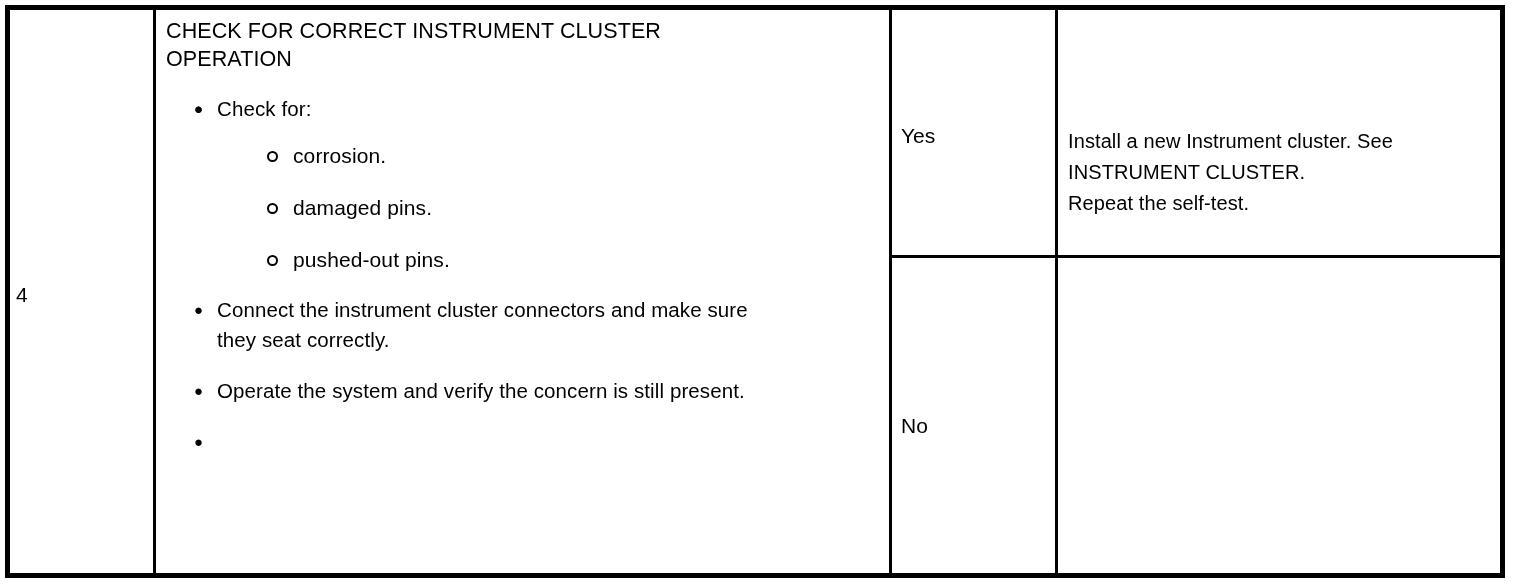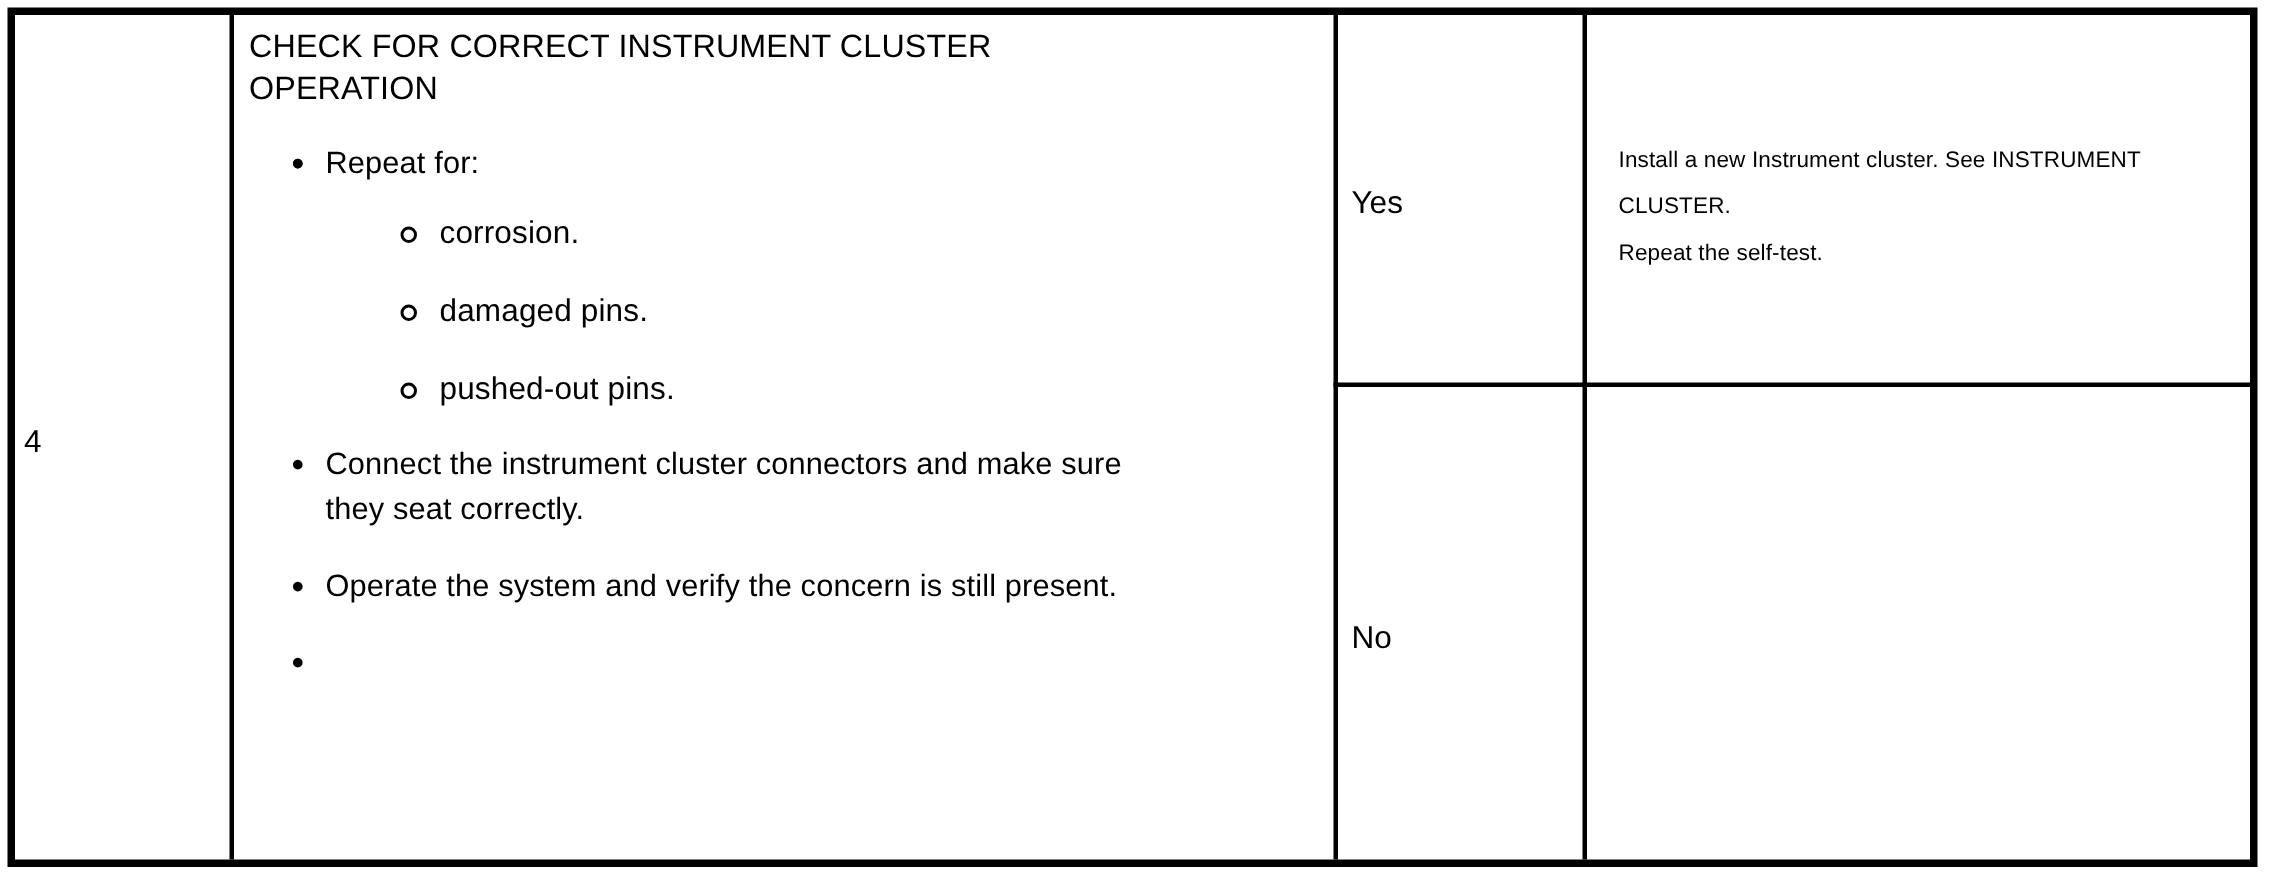--- a/index.html
+++ b/index.html
@@ -170,26 +170,27 @@
   .cell-action {
     left: 1048px;
     width: 442px;
     padding: 0 10px 0 9px;
   }
   .cell-action.yes { top: 0px;   height: 245px; }
   .cell-action.no  { top: 248px; height: 315px; }
 
   .action-text {
     position: absolute;
-    left: 21px;
+    left: 10px;
     right: 8px;
-    font-size: 15px;
+    font-size: 20px;
     line-height: 31px;
     letter-spacing: 0.1px;
     white-space: pre-line;
+    margin-top: 35px;
   }
   .cell-action.yes .action-text { top: 81px; }
 </style>
 </head>
 <body>
 
 <div class="page">
   <div class="table-outer">
 
     <div class="vrule vrule-step"></div>
@@ -206,21 +207,21 @@
       <div class="proc-title">CHECK FOR CORRECT INSTRUMENT CLUSTER OPERATION</div>
 
       <ul class="bullet-list">
 
         <li class="bullet-item">
           <span class="marker">●</span>
         </li>
 
         <li class="bullet-item">
           <span class="marker">●</span>
-          <span>Repeat for:</span>
+          <span>Check for:</span>
           <ul class="sub-list">
             <li class="sub-item">
               <span class="marker-hollow"></span>
               <span>corrosion.</span>
             </li>
             <li class="sub-item">
               <span class="marker-hollow"></span>
               <span>damaged pins.</span>
             </li>
             <li class="sub-item">

